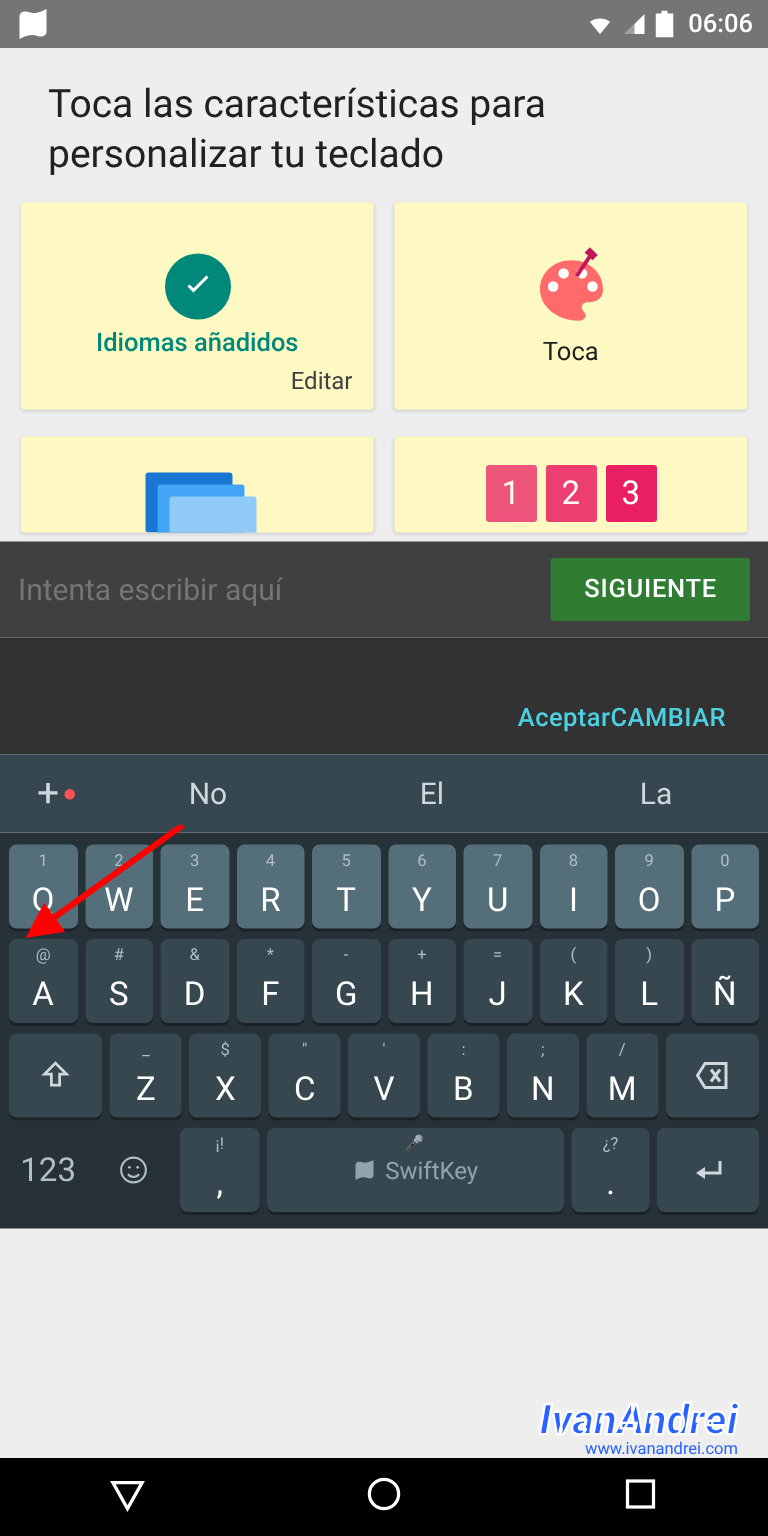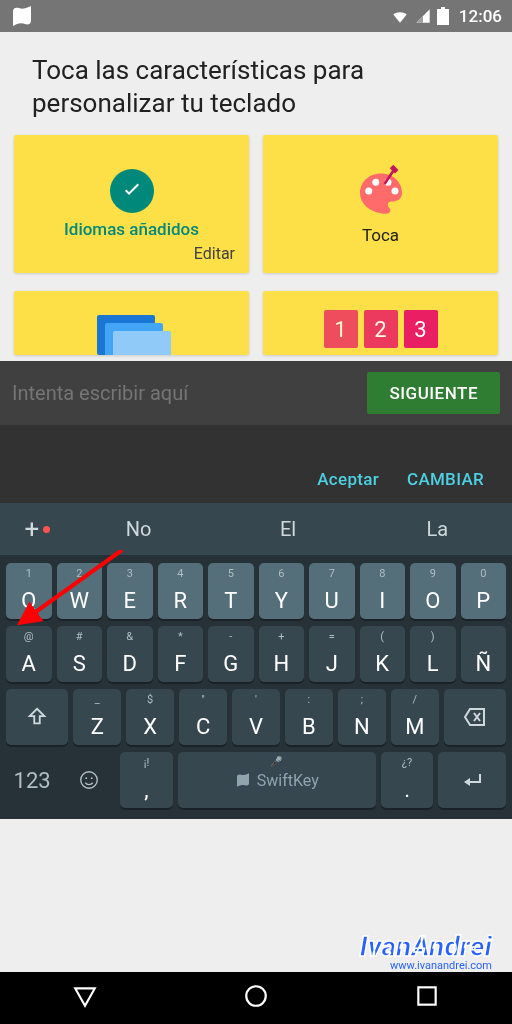--- a/index.html
+++ b/index.html
@@ -10,21 +10,21 @@
     .swiftkey-logo-sb { width: 24px; height: 24px; }
     .status-right { margin-left: auto; display: flex; align-items: center; gap: 6px; font-size: 17px; font-weight: 500; }
     .status-right .time { margin-left: 4px; }
 
     
     .header { padding: 22px 32px 12px; }
     .header h1 { font-size: 26px; font-weight: 400; color: #212121; line-height: 1.25; }
 
     
     .cards-row { display: flex; gap: 14px; padding: 4px 14px 0; }
-    .card { flex: 1; background: #fde047; border-radius: 2px; box-shadow: 0 1px 3px rgba(0,0,0,0.15); height: 138px; display: flex; flex-direction: column; align-items: center; justify-content: center; position: relative; padding: 10px; }
+    .card { flex: 1; background: #fef9c3; border-radius: 2px; box-shadow: 0 1px 3px rgba(0,0,0,0.15); height: 138px; display: flex; flex-direction: column; align-items: center; justify-content: center; position: relative; padding: 10px; }
     .card-title { font-size: 17px; color: #212121; margin-top: 6px; }
     .card-title.teal { color: #00897b; font-weight: 500; }
     .check-circle { width: 44px; height: 44px; border-radius: 50%; background: #00897b; display: flex; align-items: center; justify-content: center; }
     .card-edit { position: absolute; bottom: 10px; right: 14px; color: #424242; font-size: 16px; }
     .palette-icon { width: 56px; height: 56px; }
     .cards-row.partial { margin-top: 14px; }
     .card.partial { height: 64px; overflow: hidden; padding-top: 22px; }
     .rects-icon { width: 70px; height: 50px; position: relative; }
     .rects-icon .r1 { position:absolute; width:58px; height:40px; background:#1976d2; border-radius:2px; top:2px; left:0; }
     .rects-icon .r2 { position:absolute; width:58px; height:40px; background:#42a5f5; border-radius:2px; top:10px; left:8px; }
@@ -35,21 +35,21 @@
     .numbers-icon span:nth-child(3) { opacity: 1; }
 
     
     .input-row { display: flex; align-items: center; background: #404040; height: 64px; padding-right: 12px; margin-top: 6px; }
     .input-row input { flex: 1; height: 100%; border: none; background: transparent; font-size: 20px; color: #9e9e9e; padding-left: 12px; outline: none; }
     .btn-next { background: #2e7d32; color: #fff; border: none; height: 42px; padding: 0 22px; font-size: 17px; font-weight: 500; border-radius: 2px; letter-spacing: 0.5px; text-align: right; }
 
     
     .snackbar { background: #323232; color: #e0e0e0; padding: 20px 18px 14px; }
     .snack-msg { font-size: 17px; }
-    .snack-actions { display: flex; justify-content: flex-end; gap: 28px; margin-top: 24px; padding-right: 10px; }
+    .snack-actions { display: flex; justify-content: flex-end; margin-top: 24px; padding-right: 10px; }
     .snack-actions button { background: none; border: none; color: #4dd0e1; font-size: 17px; font-weight: 500; letter-spacing: 0.3px; }
 
     
     .sugg-bar { background: #37474f; height: 52px; display: flex; align-items: center; color: #cfd8dc; font-size: 20px; position: relative; }
     .sugg-plus { width: 64px; display:flex; align-items:center; justify-content:center; font-size:26px; position:relative; color:#cfd8dc; }
     .sugg-plus .dot { position:absolute; top:12px; right:14px; width:7px; height:7px; background:#ff5252; border-radius:50%; }
     .sugg-item { flex: 1; text-align: center; }
 
     
     .keyboard { background: #263238; padding: 8px 4px 4px; }
@@ -85,21 +85,21 @@
         <path fill="#fff" d="M12 21l9-11c-5-4-13-4-18 0z"></path>
       </svg>
     <svg width="16" height="16" viewBox="0 0 24 24">
         <path fill="#fff" d="M2 22h20V2z"></path>
         <path fill="#9e9e9e" d="M2 22h10V12z"></path>
       </svg>
     <svg width="12" height="18" viewBox="0 0 12 18">
         <rect x="0" y="2" width="12" height="16" fill="#fff"></rect>
         <rect x="4" y="0" width="4" height="3" fill="#fff"></rect>
       </svg>
-    <span class="time">12:06</span>
+    <span class="time">06:06</span>
   </div>
 </div>
 
 <div class="header">
   <h1>Toca las características para personalizar tu teclado</h1>
 </div>
 
 <div class="cards-row">
   <div class="card">
     <div class="check-circle">

